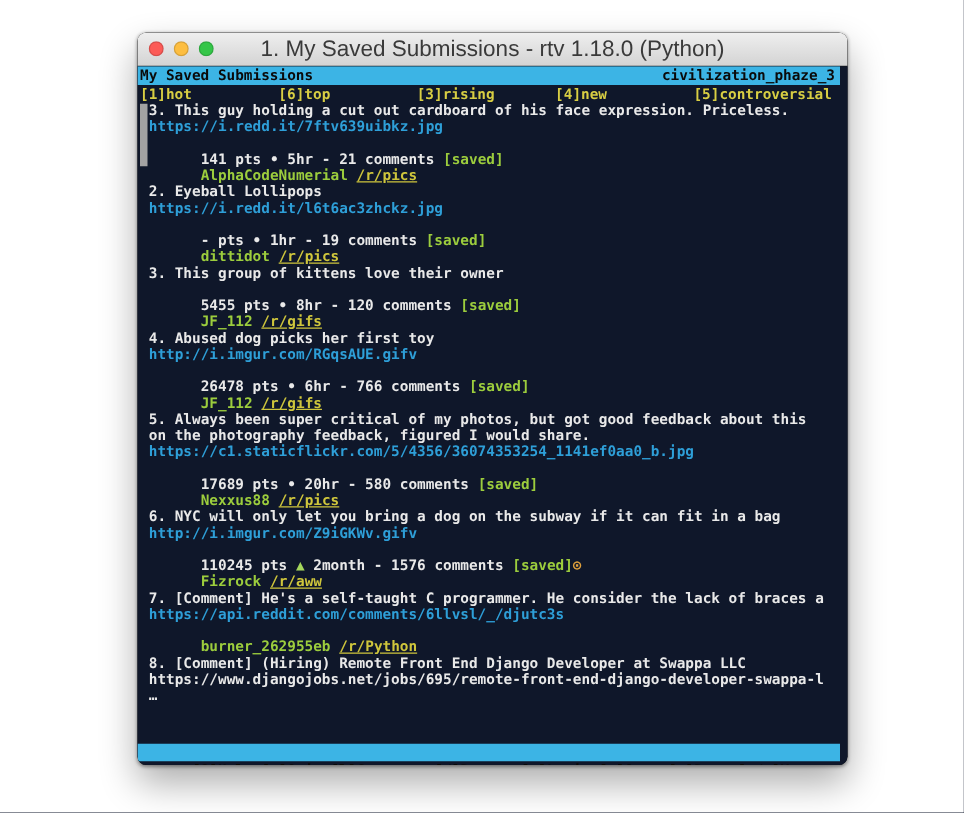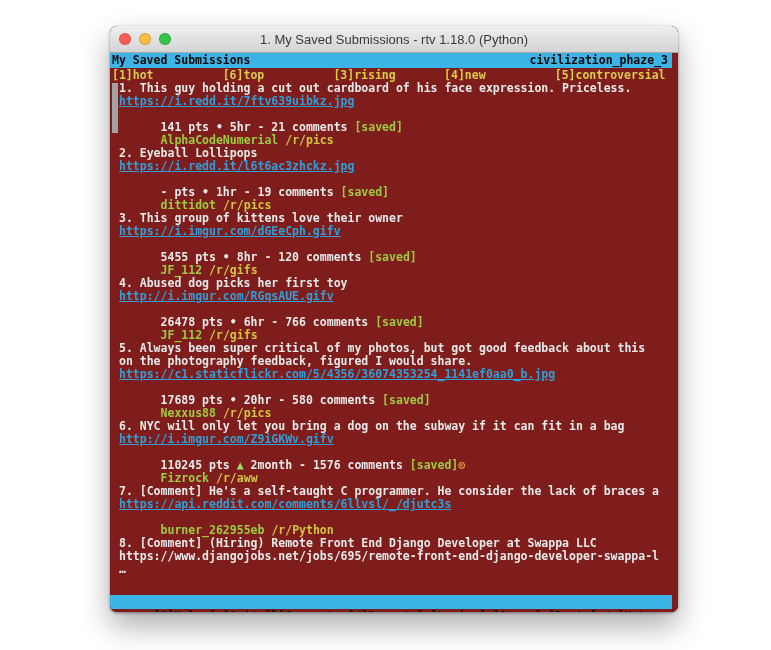--- a/index.html
+++ b/index.html
@@ -13,55 +13,55 @@
     border-radius:7px; background:#0d0d0d;
     box-shadow:0 14px 30px rgba(0,0,0,0.33), 0 1px 3px rgba(0,0,0,0.4);
   }
   .titlebar {
     position:absolute; top:0; left:0; right:0; height:26px;
     background:linear-gradient(#efefef,#d4d4d4);
     border-bottom:1px solid #a8a8a8;
     border-radius:7px 7px 0 0;
     display:flex; align-items:center; justify-content:center;
   }
-  .title-text { font-size:13px; color:#3a3a3a; }
+  .title-text { font-size:18px; color:#3a3a3a; }
   .lights { position:absolute; left:9px; top:7px; display:flex; gap:8px; }
   .light { width:12px; height:12px; border-radius:50%; border:1px solid rgba(0,0,0,0.15); box-sizing:border-box; }
   .light.red { background:#fc5b57; }
   .light.yellow { background:#fdbe41; }
   .light.green { background:#35c649; }
 
   .terminal {
     position:absolute; top:27px; left:0; right:0; bottom:0;
-    background:#7f1d1d; border-radius:0 0 7px 7px; overflow:hidden;
+    background:#0f172a; border-radius:0 0 7px 7px; overflow:hidden;
     font-family:"DejaVu Sans Mono", monospace; font-weight:bold;
     font-size:11.5px; line-height:13px; color:#e9e9e9;
   }
   .bar {
     background:#3cb4e5; color:#0a0a0a; width:562px; box-sizing:border-box;
     padding-left:2px; white-space:pre;
   }
   .header-bar {
     height:15px; line-height:15px; display:flex;
     justify-content:space-between; padding-right:4px;
   }
   .menu-row {
     height:14px; line-height:14px; color:#d8ce43;
     display:flex; padding-left:2px; white-space:pre;
   }
   .menu-item { width:110.7px; flex:0 0 auto; }
   .items { padding-left:9px; }
   .item { position:relative; margin-bottom:13px; }
   .row { height:13px; white-space:pre; }
-  .url-row a, .url { color:#2e9fd8; text-decoration:underline; }
+  .url-row a, .url { color:#2e9fd8; }
   .saved { color:#9ccd3d; }
   .arrow { color:#a5d75c; }
   .gilded { color:#dfa03c; }
   .author { color:#9ccd3d; }
-  .subreddit { color:#cfc63c; margin-left:7px; }
+  .subreddit { color:#cfc63c; margin-left:7px;text-decoration:underline; }
   .cursor-bar { position:absolute; left:-7px; top:1px; width:6px; background:#a2a2a2; }
   .footer-bar { position:absolute; left:0; bottom:3px; height:14px; line-height:14px; }
 </style>
 </head>
 <body>
 
 <div class="window">
   <div class="titlebar">
     <div class="lights">
       <span class="light red"></span>
@@ -74,21 +74,21 @@
   <div class="terminal">
     <div class="bar header-bar">
       <span>My Saved Submissions</span>
       <span>civilization_phaze_3</span>
     </div>
 
     <div class="menu-row"><span class="menu-item">[1]hot</span><span class="menu-item">[6]top</span><span class="menu-item">[3]rising</span><span class="menu-item">[4]new</span><span class="menu-item">[5]controversial</span></div>
 
     <div class="items">
   <div class="item">
-    <div class="row title-row">1. This guy holding a cut out cardboard of his face expression. Priceless.</div>
+    <div class="row title-row">3. This guy holding a cut out cardboard of his face expression. Priceless.</div>
     <div class="row url-row"><span class="url">https://i.redd.it/7ftv639uibkz.jpg</span></div>
     <div class="row stats-row">
       <span class="stats-a">141 pts • 5hr - 21 comments </span><span class="arrow"></span><span class="stats-b"></span><span class="saved">[saved]</span><span class="gilded"></span>
     </div>
     <div class="row byline-row">
       <span class="author">AlphaCodeNumerial</span><span class="subreddit">/r/pics</span>
     </div>
   <div class="cursor-bar" style="height: 50px;"></div>
         </div>
 
@@ -98,21 +98,20 @@
     <div class="row stats-row">
       <span class="stats-a">- pts • 1hr - 19 comments </span><span class="arrow"></span><span class="stats-b"></span><span class="saved">[saved]</span><span class="gilded"></span>
     </div>
     <div class="row byline-row">
       <span class="author">dittidot</span><span class="subreddit">/r/pics</span>
     </div>
   </div>
 
   <div class="item">
     <div class="row title-row">3. This group of kittens love their owner</div>
-    <div class="row url-row"><span class="url">https://i.imgur.com/dGEeCph.gifv</span></div>
     <div class="row stats-row">
       <span class="stats-a">5455 pts • 8hr - 120 comments </span><span class="arrow"></span><span class="stats-b"></span><span class="saved">[saved]</span><span class="gilded"></span>
     </div>
     <div class="row byline-row">
       <span class="author">JF_112</span><span class="subreddit">/r/gifs</span>
     </div>
   </div>
 
   <div class="item">
     <div class="row title-row">4. Abused dog picks her first toy</div>

